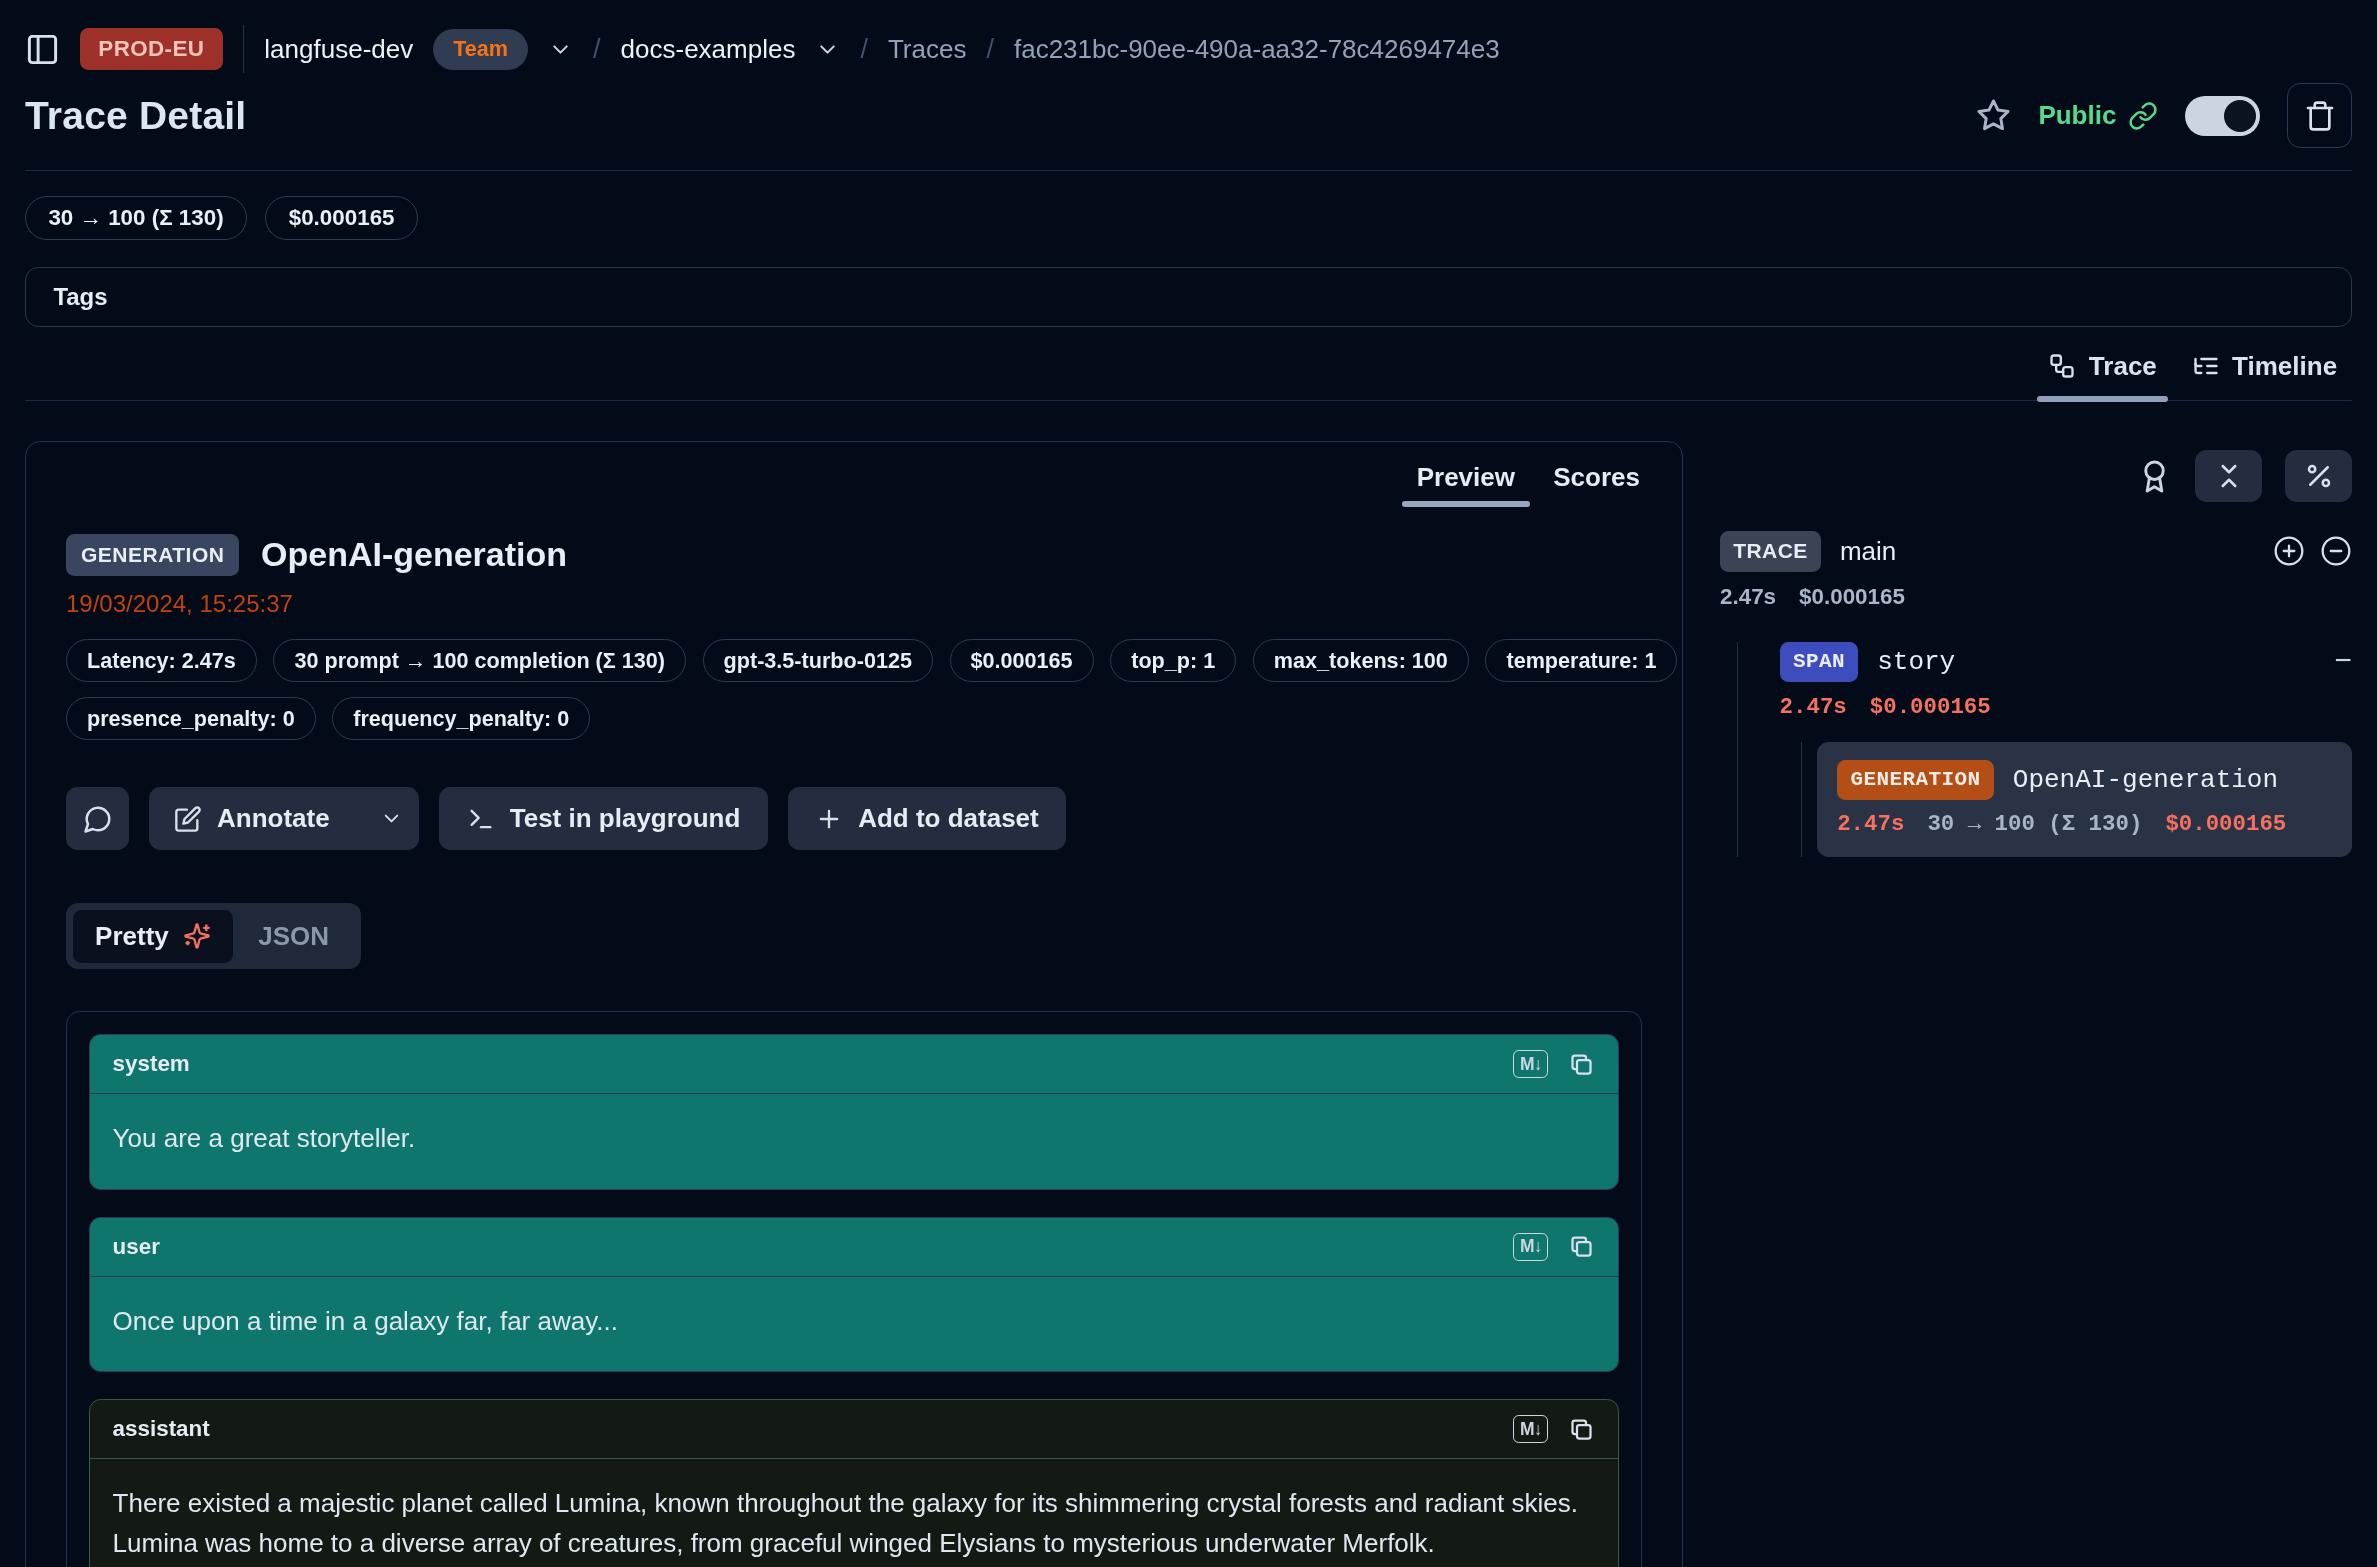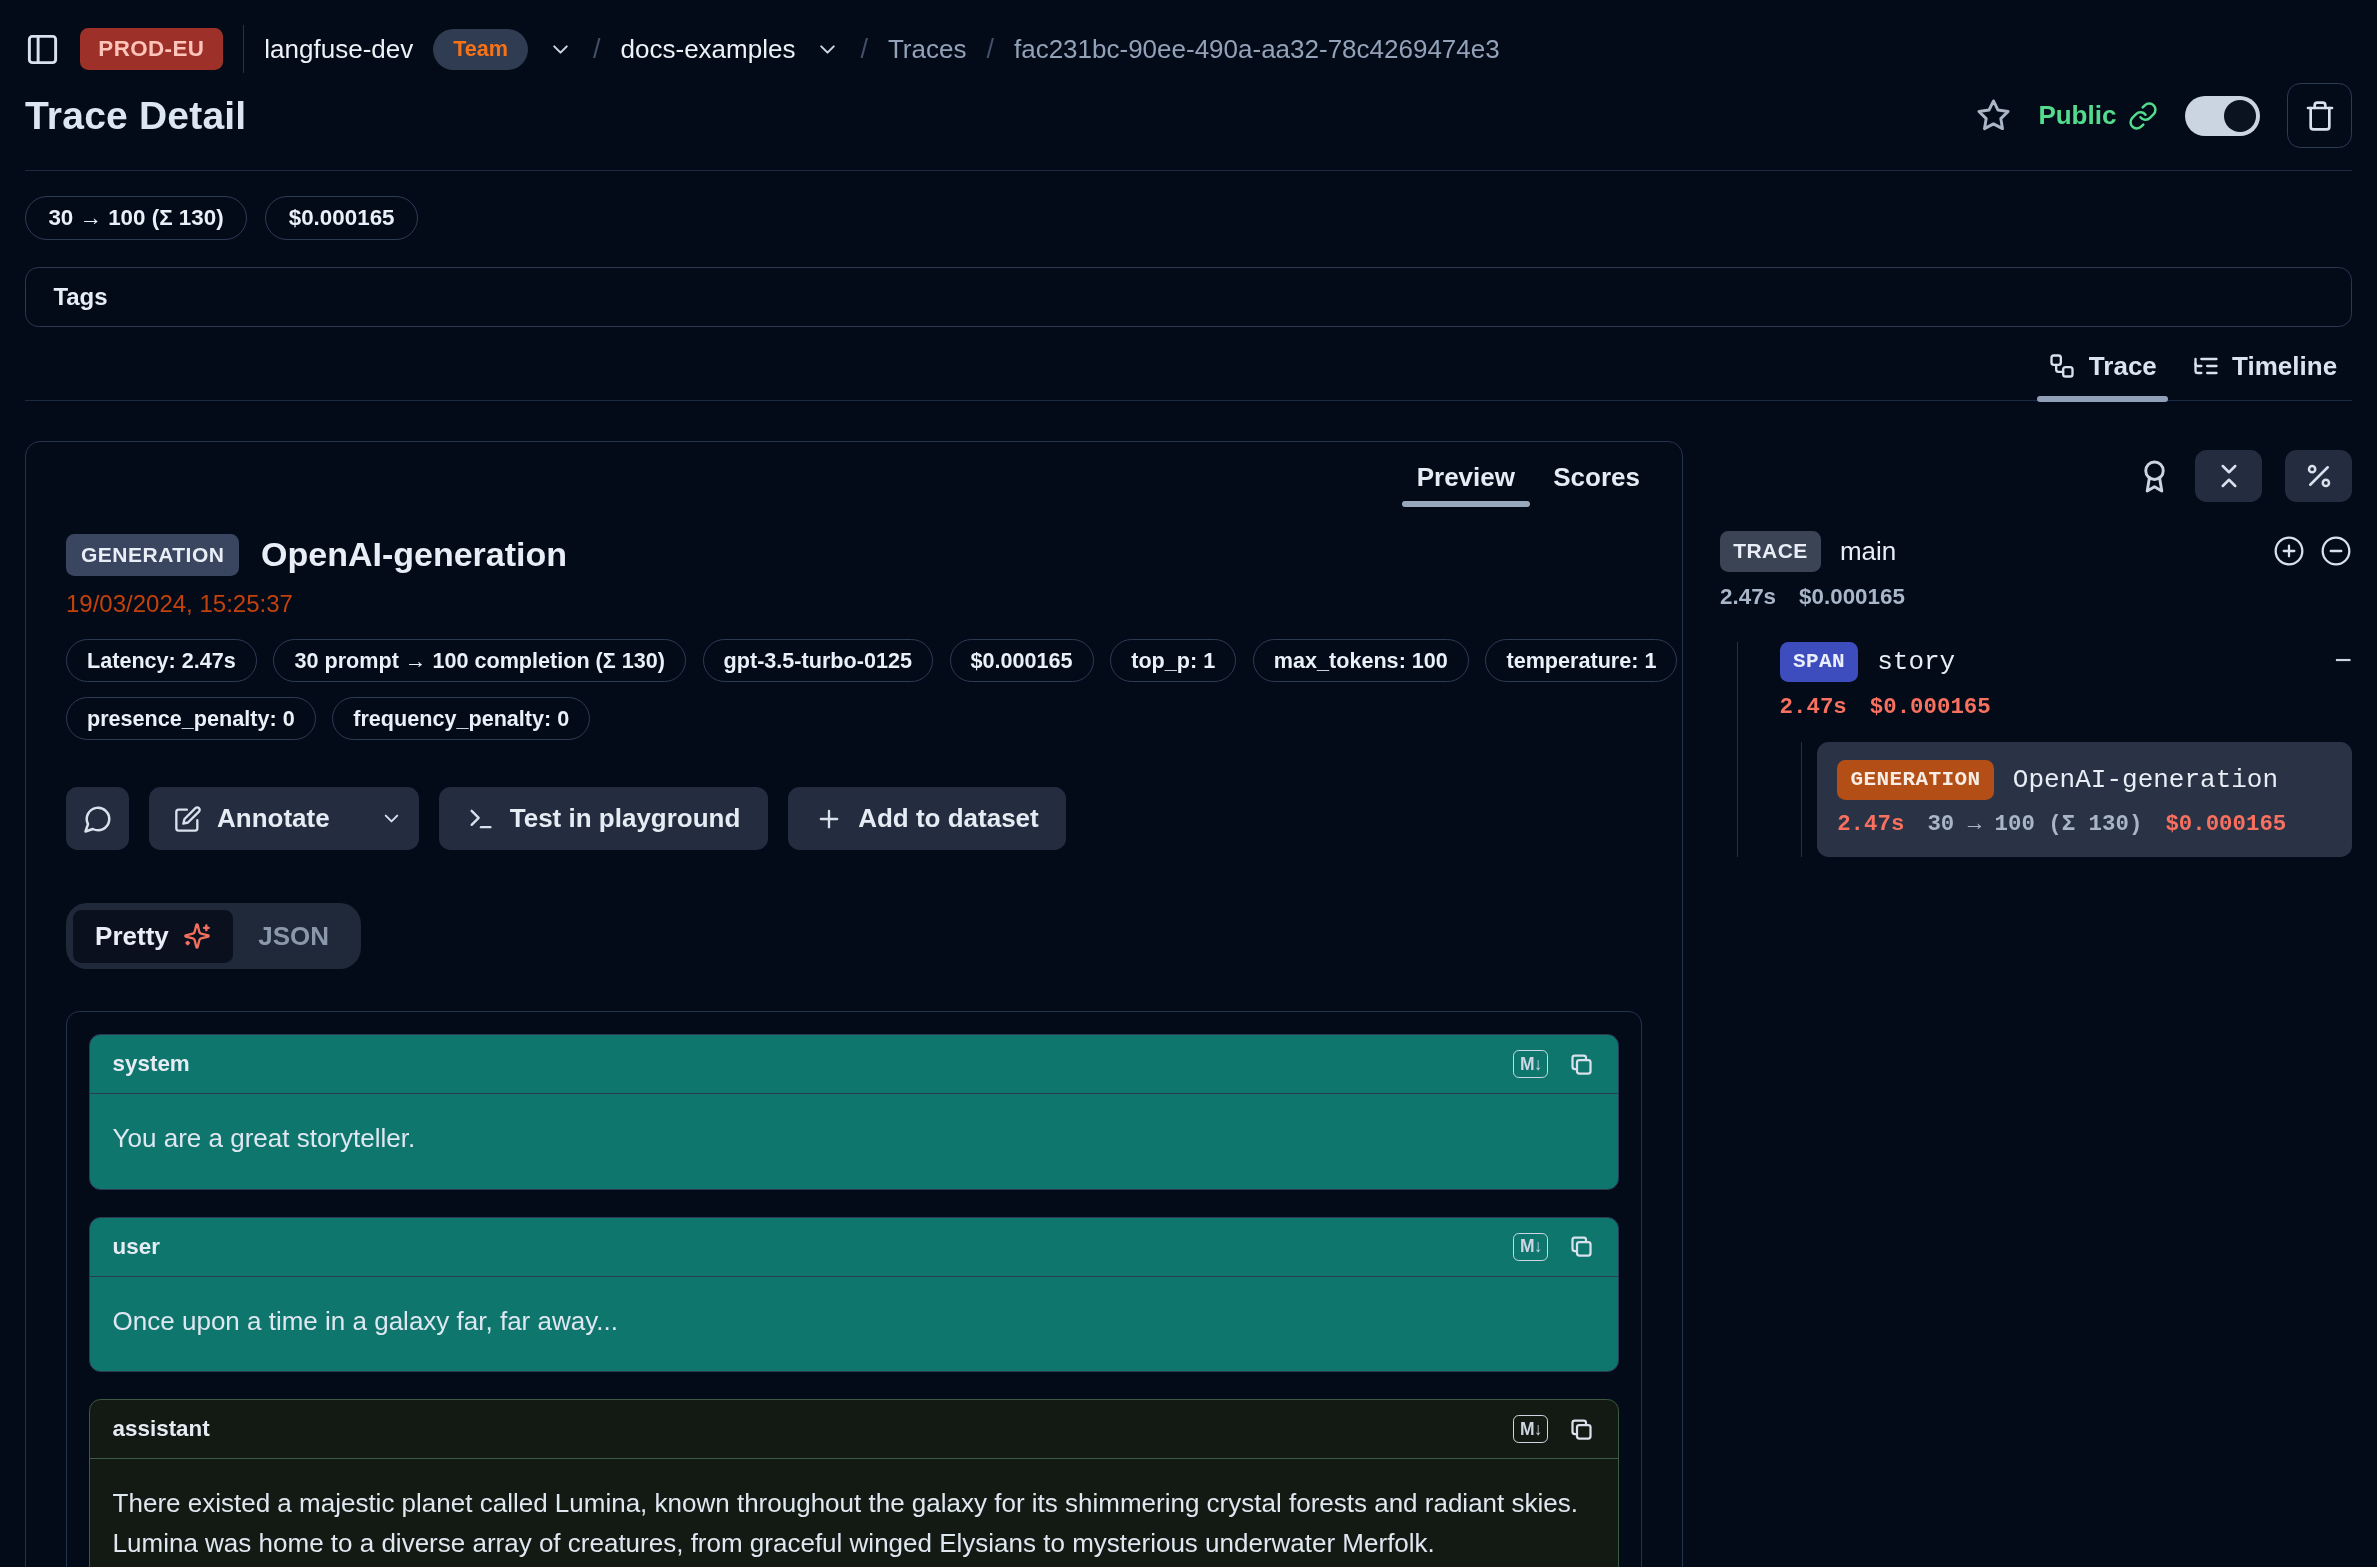--- a/index.html
+++ b/index.html
@@ -62,21 +62,21 @@
   .meta-pill { border: 1.7px solid #2e3b54; border-radius: 830px; padding: 7.5px 20px; font-size: 21.6px; font-weight: 700; color: #eaf0f7; white-space: nowrap; }
 
   .actions { display: flex; gap: 20px; margin-top: 47px; align-items: stretch; }
   .act-btn { background: #242d3f; border: none; border-radius: 11.6px; height: 63px; display: flex; align-items: center; gap: 15px; padding: 0 27.4px; font-size: 26px; font-weight: 600; color: #e6ecf4; font-family: inherit; }
   .icon-only { width: 63px; padding: 0; justify-content: center; }
   .split { display: flex; padding: 0; gap: 4px; overflow: hidden; }
   .split .main-part { display: flex; align-items: center; gap: 15px; padding: 0 25px; }
   .split .divider { width: 1.7px; background: #3a4660; }
   .split .chev-part { width: 55px; display: flex; align-items: center; justify-content: center; }
 
-  .format-toggle { margin-top: 53px; display: inline-flex; background: #202939; border-radius: 21px; padding: 6.7px; align-items: center; }
+  .format-toggle { margin-top: 53px; display: inline-flex; background: #202939; border-radius: 12px; padding: 6.7px; align-items: center; }
   .seg-active { background: #0a101e; border-radius: 8.3px; padding: 10.8px 22.4px; display: flex; gap: 14px; align-items: center; font-size: 26px; font-weight: 600; color: #e9eef6; }
   .seg { padding: 10.8px 25px; font-size: 26px; font-weight: 600; color: #8b98ab; }
   .spark { color: #f2705d; }
 
   .io-wrapper { margin-top: 42px; margin-bottom: 33px; border: 1.7px solid #263350; border-radius: 13.3px; padding: 21.6px; display: flex; flex-direction: column; gap: 27px; }
   .msg-card { border: 1.7px solid #2c3a55; border-radius: 11.6px; background: #0f766e; overflow: hidden; }
   .msg-head { display: flex; justify-content: space-between; align-items: center; padding: 15px 23px; border-bottom: 1.7px solid #2c3a55; }
   .msg-role { font-size: 22.4px; font-weight: 600; color: #e6ecf4; }
   .msg-icons { display: flex; gap: 20px; align-items: center; color: #cdd6e2; }
   .md-chip { border: 1.7px solid #cdd6e2; border-radius: 5.8px; font-size: 17.5px; font-weight: 700; padding: 2.5px 5.8px; letter-spacing: -0.8px; }

